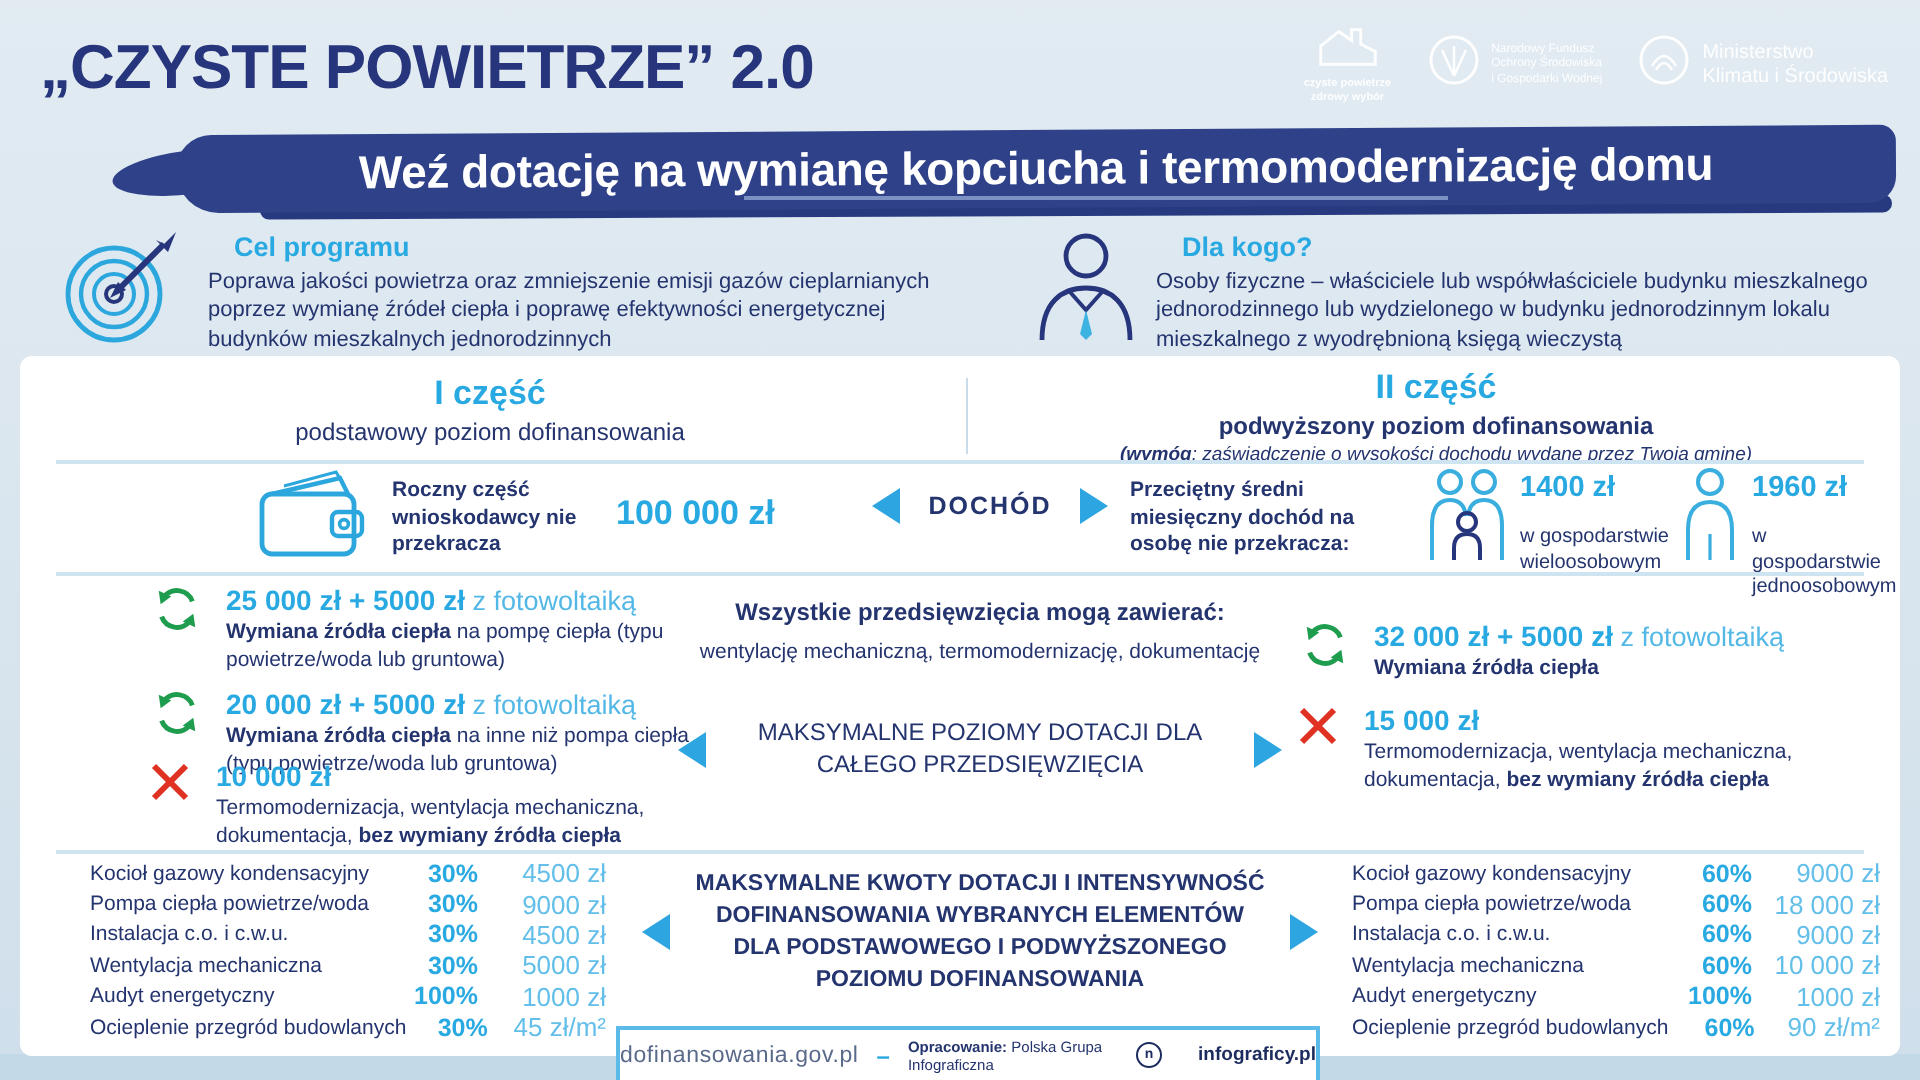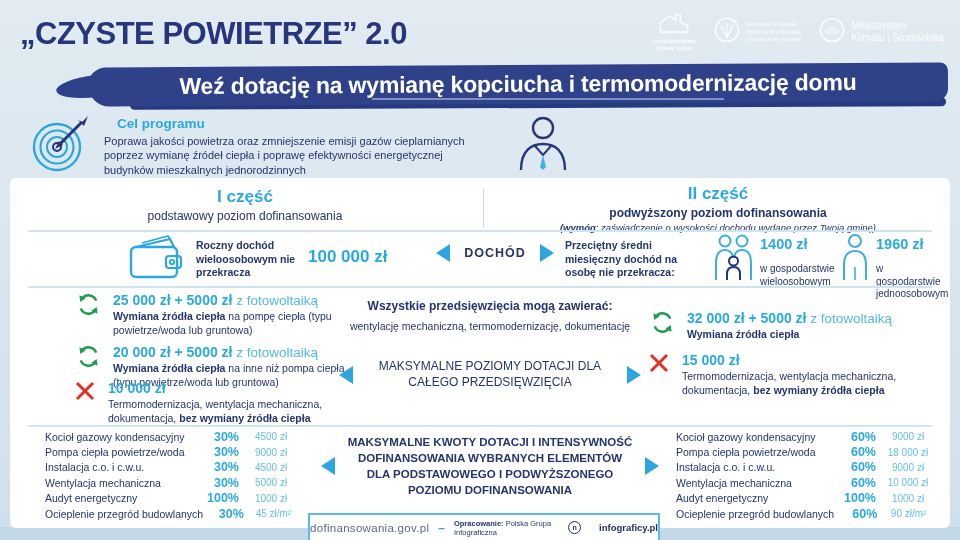--- a/index.html
+++ b/index.html
@@ -67,21 +67,21 @@
   .mid-all-title{color:#24346e;font-weight:700;font-size:12px;}
   .mid-all-body{color:#24346e;font-size:10.5px;margin-top:7px;}
   .mid-max{position:absolute;left:318px;top:181px;width:324px;display:flex;align-items:center;justify-content:center;gap:12px;}
   .mid-max-text{color:#24346e;font-weight:400;font-size:12px;text-align:center;width:250px;line-height:1.3;}
 
   
   .tbl{position:absolute;top:251px;}
   .trow{display:flex;align-items:center;height:15.4px;}
   .t-label{flex:1;color:#24346e;font-size:10.5px;white-space:nowrap;}
   .t-pct{width:44px;text-align:right;color:#29a9e1;font-weight:700;font-size:12.5px;}
-  .t-val{width:64px;text-align:center;color:#63bfe9;font-size:10px;white-space:nowrap;}
+  .t-val{width:64px;text-align:right;color:#63bfe9;font-size:13px;white-space:nowrap;}
   .tbl-caption{position:absolute;left:308px;top:256px;width:344px;display:flex;align-items:center;justify-content:center;gap:10px;}
   .tbl-caption-text{color:#24346e;font-weight:700;font-size:11.5px;text-align:center;width:290px;line-height:1.4;}
 
   
   .footer{position:absolute;left:308px;top:513px;width:348px;height:25px;background:#fff;border:2px solid #5bbae8;display:flex;align-items:center;justify-content:center;gap:9px;z-index:5;}
   .f-url{color:#5a6a8a;font-size:11.5px;letter-spacing:0.3px;}
   .f-dash{color:#29a9e1;font-weight:700;font-size:12px;}
   .f-credit{font-size:7.5px;color:#24346e;}
   .f-credit b{font-weight:700;}
   .f-brand{display:flex;align-items:center;gap:18px;color:#1d2c5e;font-weight:700;font-size:9.5px;}
@@ -156,20 +156,24 @@
   </div>
 
   <div class="who-icon">
     <svg width="54" height="56" viewBox="0 0 54 56">
       <circle cx="27" cy="13" r="10" fill="none" stroke="#27357c" stroke-width="2.4"></circle>
       <path d="M5,55 C5,36 15,29 27,29 C39,29 49,36 49,55" fill="none" stroke="#27357c" stroke-width="2.4"></path>
       <path d="M19,31 L27,40 L35,31" fill="none" stroke="#27357c" stroke-width="2"></path>
       <path d="M27,40 L24,52 L27,55 L30,52 Z" fill="#3db3e2"></path>
     </svg>
   </div>
+  <div class="who-text">
+    <div class="sec-title">Dla kogo?</div>
+    <div class="sec-body">Osoby fizyczne – właściciele lub współwłaściciele budynku mieszkalnego jednorodzinnego lub wydzielonego w budynku jednorodzinnym lokalu mieszkalnego z wyodrębnioną księgą wieczystą</div>
+  </div>
 
   <div class="panel">
     <div class="part1">
       <div class="part-title">I część</div>
       <div class="part-sub">podstawowy poziom dofinansowania</div>
     </div>
     <div class="vdiv"></div>
     <div class="part2">
       <div class="part-title">II część</div>
       <div class="part-sub bold">podwyższony poziom dofinansowania</div>
@@ -180,21 +184,21 @@
 
     <div class="wallet">
       <svg width="56" height="46" viewBox="0 0 56 46">
         <path d="M8,12 L42,4 L46,12" fill="none" stroke="#2ba7dd" stroke-width="2.2"></path>
         <path d="M14,8 L40,1 L43,6" fill="none" stroke="#2ba7dd" stroke-width="1.6"></path>
         <rect x="3" y="12" width="46" height="30" rx="5" fill="none" stroke="#2ba7dd" stroke-width="2.4"></rect>
         <rect x="38" y="21" width="15" height="12" rx="3" fill="none" stroke="#2ba7dd" stroke-width="2.2"></rect>
         <circle cx="44" cy="27" r="2.2" fill="none" stroke="#2ba7dd" stroke-width="1.8"></circle>
       </svg>
     </div>
-    <div class="income-label">Roczny dochód wieloosobowym nie przekracza</div>
+    <div class="income-label">Roczny część wnioskodawcy nie przekracza</div>
     <div class="income-value">100 000 zł</div>
     <div class="dochod">
       <span class="tri-l"></span>
       <span class="dochod-label">DOCHÓD</span>
       <span class="tri-r"></span>
     </div>
     <div class="income-label2">Przeciętny średni miesięczny dochód na osobę nie przekracza:</div>
 
     <div class="family-icon">
       <svg width="44" height="48" viewBox="0 0 44 48">

